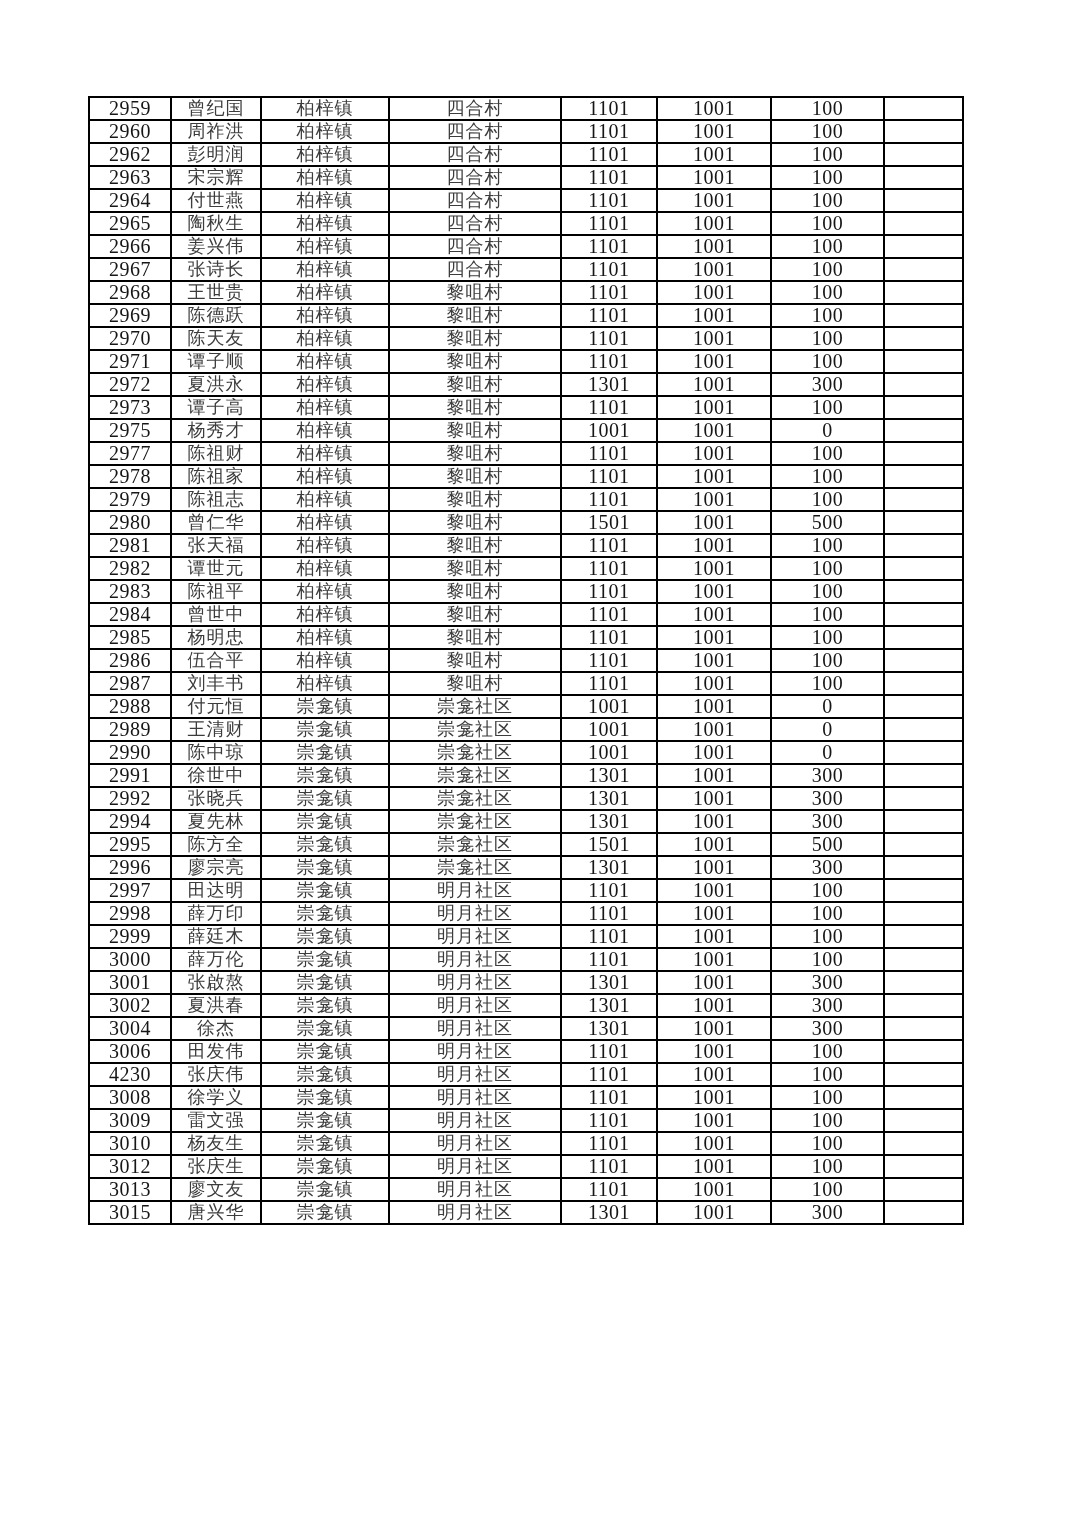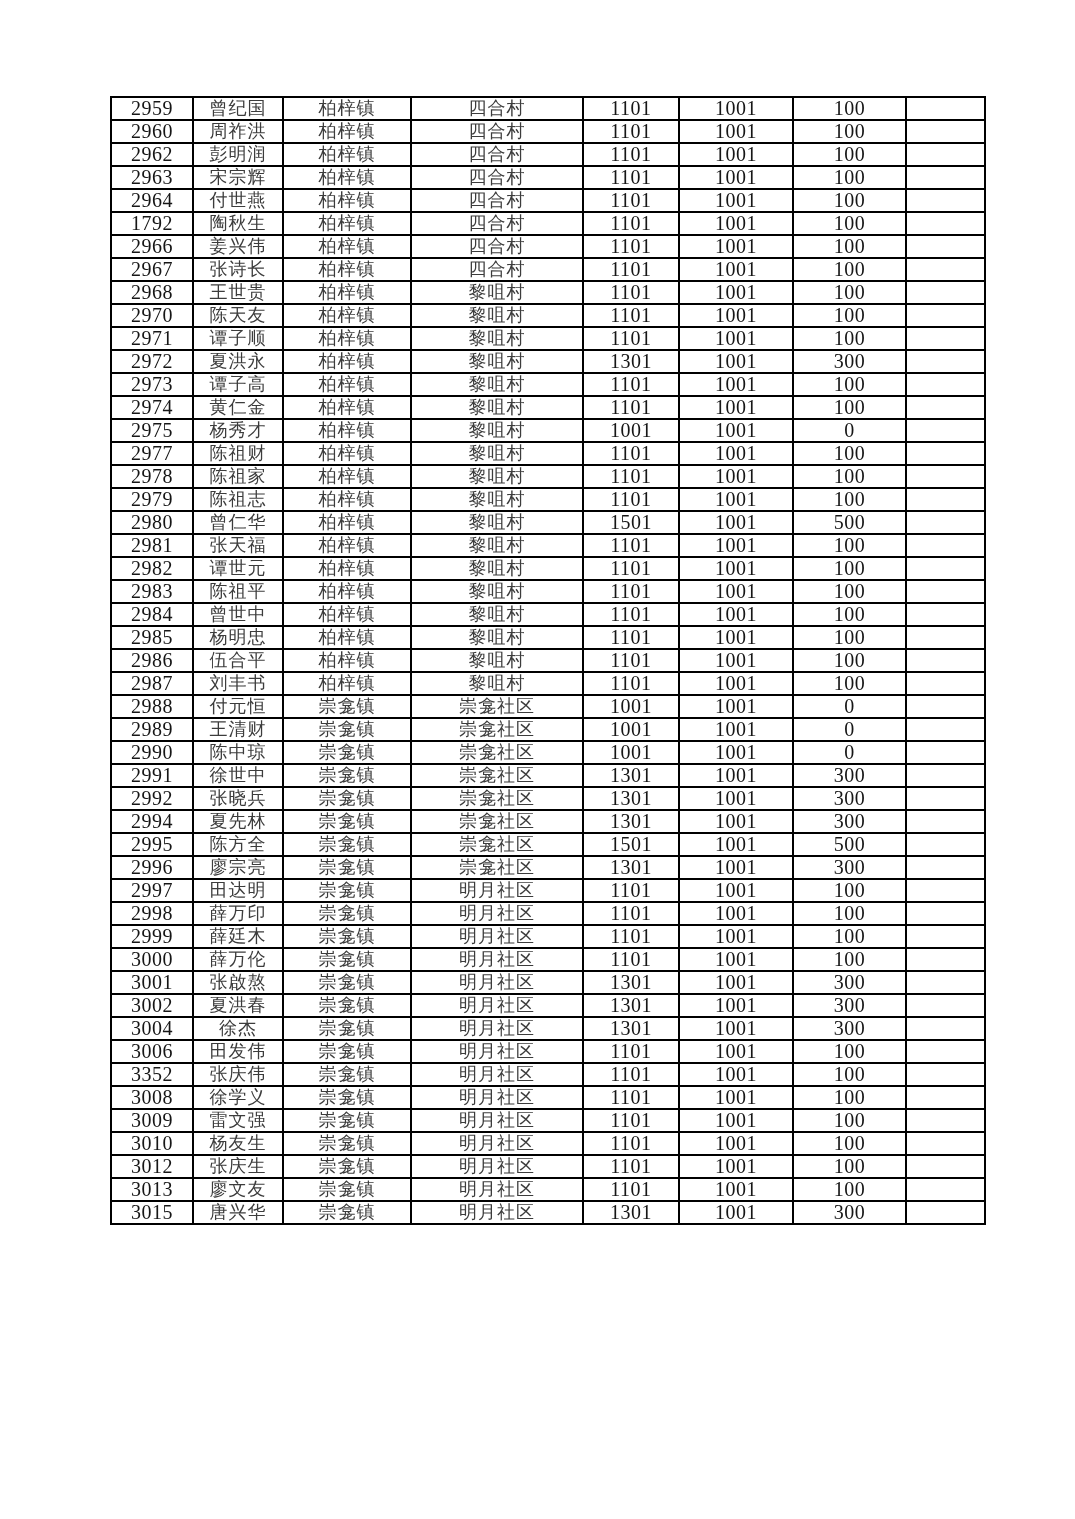--- a/index.html
+++ b/index.html
@@ -10,21 +10,20 @@
   body {
     width: 1075px;
     height: 1519px;
     position: relative;
     font-family: "Liberation Serif", "DejaVu Serif", serif;
   }
   .table-wrap {
     position: absolute;
     left: 88px;
     top: 96px;
-    margin-left: 22px;
   }
   table.records {
     border-collapse: collapse;
     table-layout: fixed;
     width: 874px;
   }
   table.records td {
     border: 2px solid #000000;
     height: 21px;
     padding: 0;
@@ -119,21 +118,21 @@
           <td class="num">2964</td>
           <td class="cjk">付世燕</td>
           <td class="cjk">柏梓镇</td>
           <td class="cjk">四合村</td>
           <td class="num">1101</td>
           <td class="num">1001</td>
           <td class="num">100</td>
           <td class="blank"></td>
         </tr>
         <tr>
-          <td class="num">1792</td>
+          <td class="num">2965</td>
           <td class="cjk">陶秋生</td>
           <td class="cjk">柏梓镇</td>
           <td class="cjk">四合村</td>
           <td class="num">1101</td>
           <td class="num">1001</td>
           <td class="num">100</td>
           <td class="blank"></td>
         </tr>
         <tr>
           <td class="num">2966</td>
@@ -159,20 +158,30 @@
           <td class="num">2968</td>
           <td class="cjk">王世贵</td>
           <td class="cjk">柏梓镇</td>
           <td class="cjk">黎咀村</td>
           <td class="num">1101</td>
           <td class="num">1001</td>
           <td class="num">100</td>
           <td class="blank"></td>
         </tr>
         <tr>
+          <td class="num">2969</td>
+          <td class="cjk">陈德跃</td>
+          <td class="cjk">柏梓镇</td>
+          <td class="cjk">黎咀村</td>
+          <td class="num">1101</td>
+          <td class="num">1001</td>
+          <td class="num">100</td>
+          <td class="blank"></td>
+        </tr>
+        <tr>
           <td class="num">2970</td>
           <td class="cjk">陈天友</td>
           <td class="cjk">柏梓镇</td>
           <td class="cjk">黎咀村</td>
           <td class="num">1101</td>
           <td class="num">1001</td>
           <td class="num">100</td>
           <td class="blank"></td>
         </tr>
         <tr>
@@ -199,30 +208,20 @@
           <td class="num">2973</td>
           <td class="cjk">谭子高</td>
           <td class="cjk">柏梓镇</td>
           <td class="cjk">黎咀村</td>
           <td class="num">1101</td>
           <td class="num">1001</td>
           <td class="num">100</td>
           <td class="blank"></td>
         </tr>
         <tr>
-          <td class="num">2974</td>
-          <td class="cjk">黄仁金</td>
-          <td class="cjk">柏梓镇</td>
-          <td class="cjk">黎咀村</td>
-          <td class="num">1101</td>
-          <td class="num">1001</td>
-          <td class="num">100</td>
-          <td class="blank"></td>
-        </tr>
-        <tr>
           <td class="num">2975</td>
           <td class="cjk">杨秀才</td>
           <td class="cjk">柏梓镇</td>
           <td class="cjk">黎咀村</td>
           <td class="num">1001</td>
           <td class="num">1001</td>
           <td class="num">0</td>
           <td class="blank"></td>
         </tr>
         <tr>
@@ -489,21 +488,21 @@
           <td class="num">3006</td>
           <td class="cjk">田发伟</td>
           <td class="cjk">崇龛镇</td>
           <td class="cjk">明月社区</td>
           <td class="num">1101</td>
           <td class="num">1001</td>
           <td class="num">100</td>
           <td class="blank"></td>
         </tr>
         <tr>
-          <td class="num">3352</td>
+          <td class="num">4230</td>
           <td class="cjk">张庆伟</td>
           <td class="cjk">崇龛镇</td>
           <td class="cjk">明月社区</td>
           <td class="num">1101</td>
           <td class="num">1001</td>
           <td class="num">100</td>
           <td class="blank"></td>
         </tr>
         <tr>
           <td class="num">3008</td>

